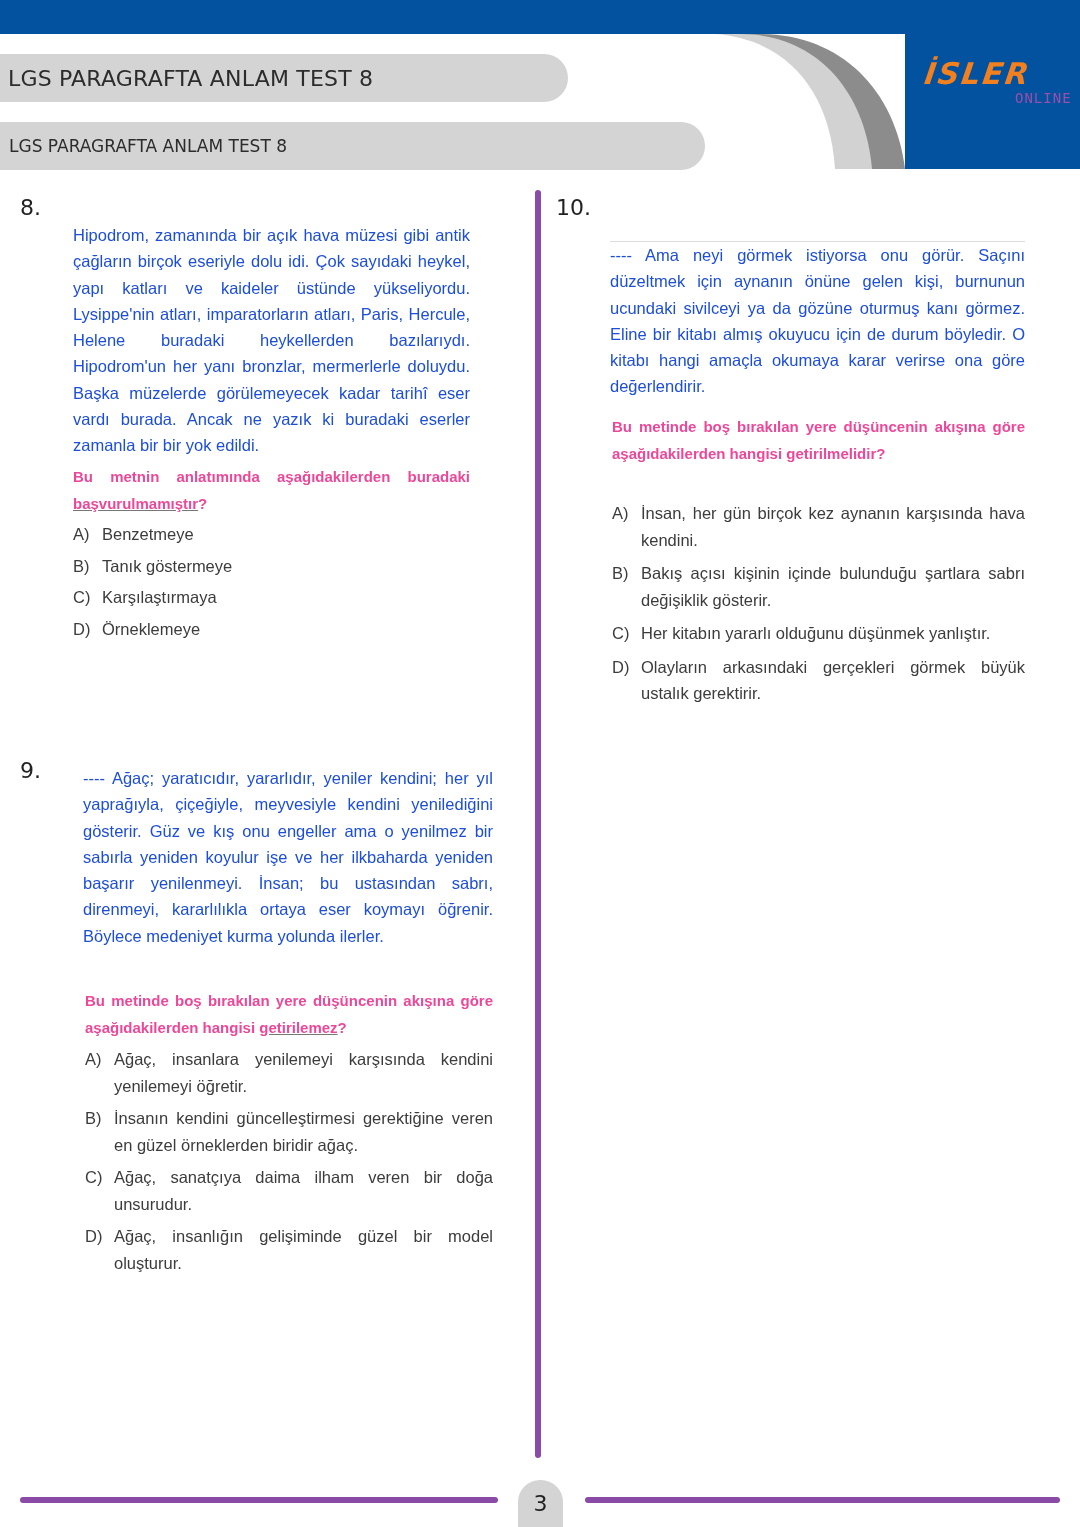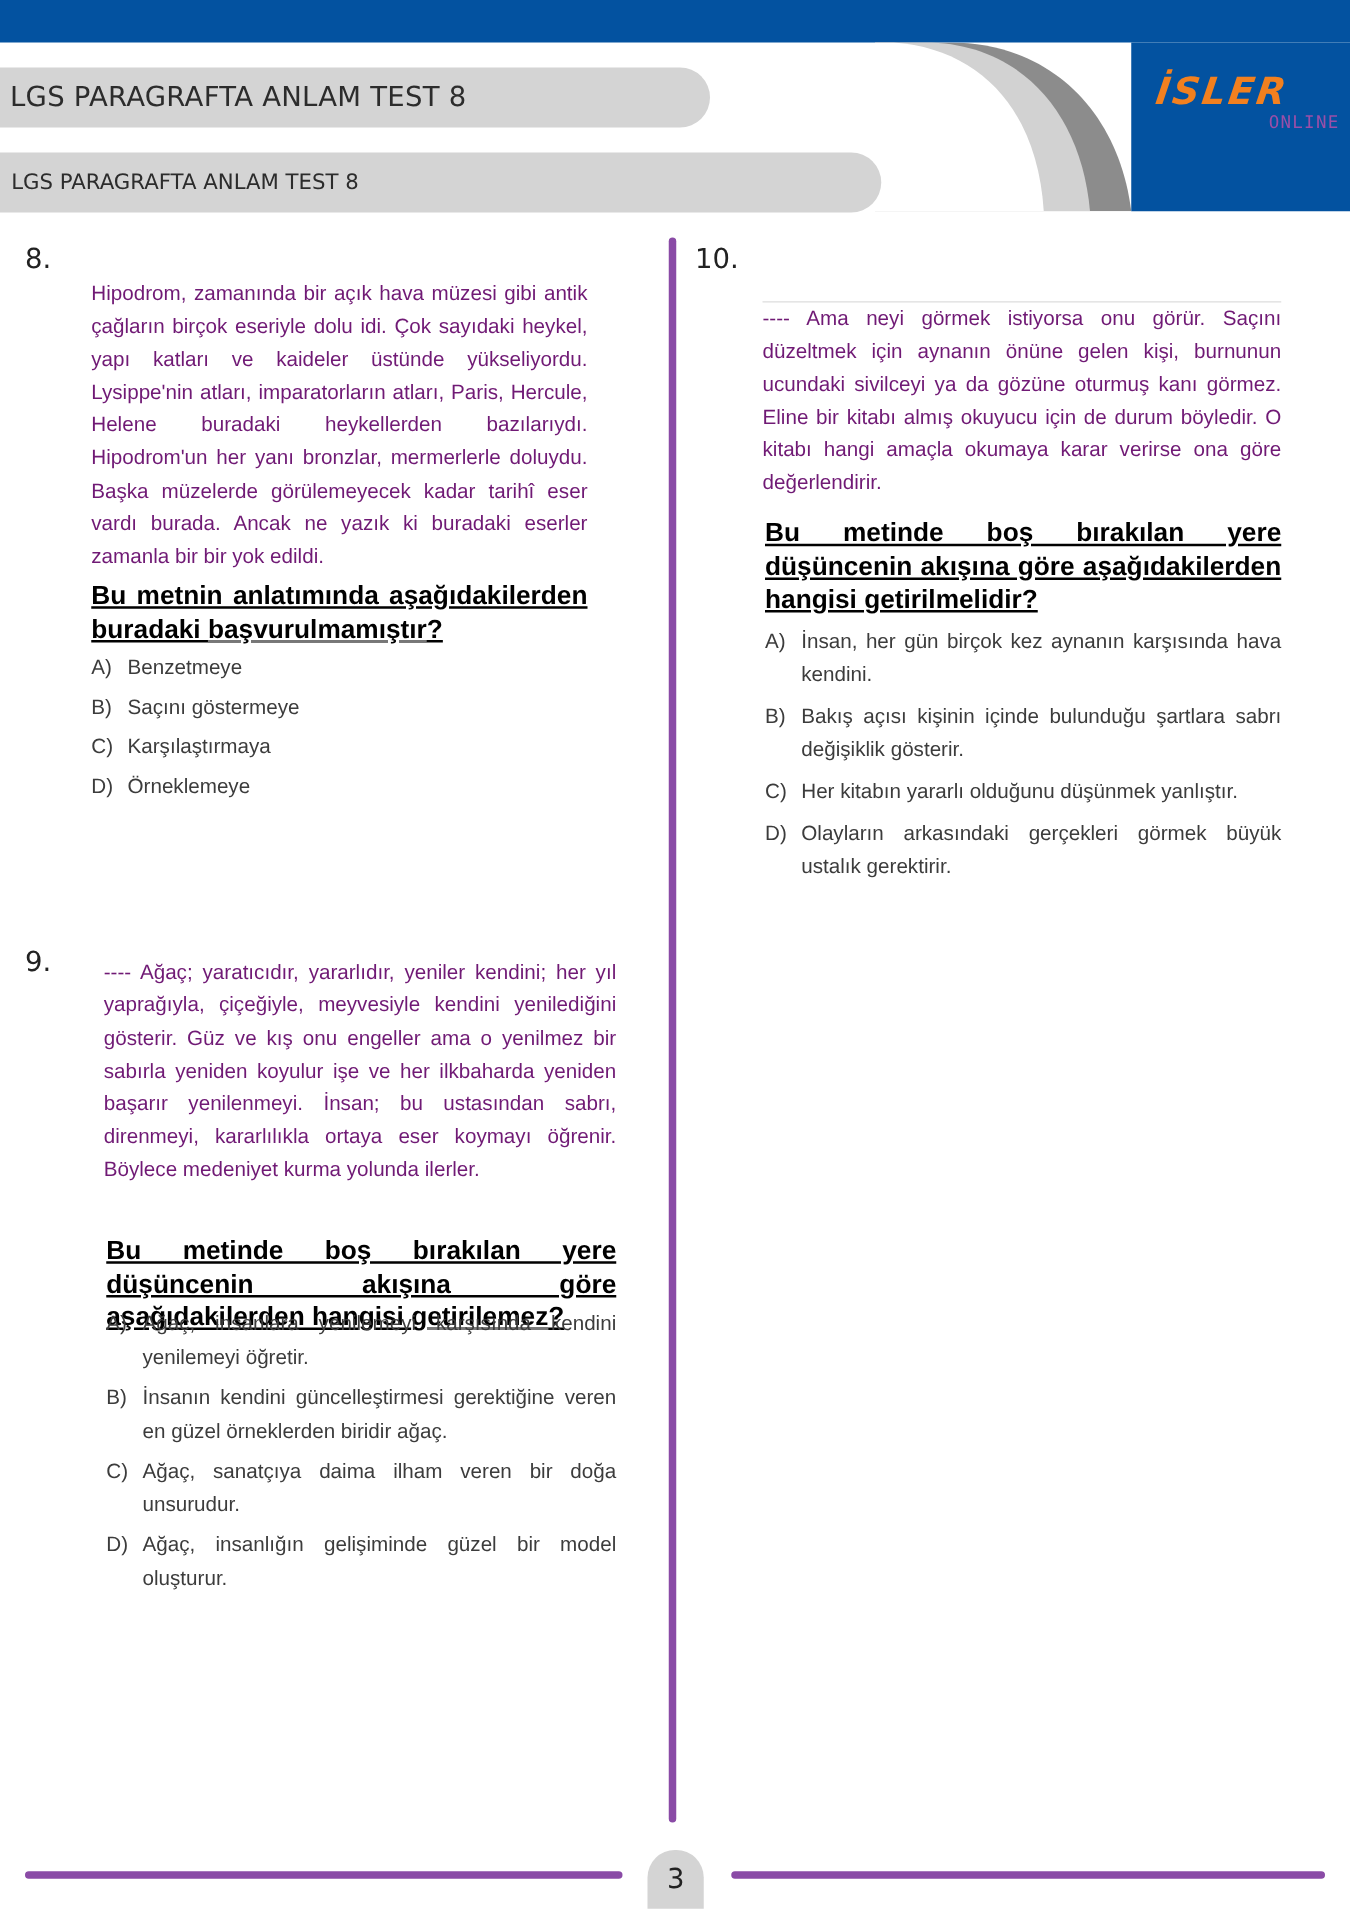--- a/index.html
+++ b/index.html
@@ -35,24 +35,24 @@
     .logo-sub {
       position: absolute; left: 58px; top: 34px;
       font-family: "DejaVu Sans Mono", monospace; font-size: 14px; color: #9a4fa8; letter-spacing: 1px; margin-left: 32px;
     }
     
     .vdivider { left: 535px; top: 190px; width: 6px; height: 1268px; background: #8a4ba6; border-radius: 3px; }
     
     .qnum { font-family: "DejaVu Sans", sans-serif; font-size: 22px; color: #222; }
     
     .para {
-      font-size: 16.5px; line-height: 26.3px; text-align: justify; color: #701a75;
+      font-size: 16.5px; line-height: 26.3px; text-align: justify; color: #1d4ed8;
     }
     .para-last { text-align-last: left; }
-    .stem { font-weight: bold; font-size: 21px; line-height: 26.5px; color: #000000; text-align: justify; text-decoration: underline; }
+    .stem { font-weight: bold; font-size: 15px; line-height: 26.5px; color: #ec4899; text-align: justify; }
     .u { text-decoration: underline; text-decoration-color: #777; }
     .opt { display: flex; font-size: 16.5px; line-height: 26.5px; color: #3c3c3c; }
     .opt .lbl { width: 29px; flex: none; }
     .opt .txt { flex: 1; text-align: justify; text-align-last: left; }
     
     .foot-line { top: 1497px; height: 6px; background: #8a4ba6; border-radius: 3px; }
     .page-badge {
       left: 518px; top: 1480px; width: 45px; height: 47px;
       background: #d4d4d4; border-radius: 22px 22px 0 0;
       display: flex; align-items: center; justify-content: center;
@@ -85,21 +85,21 @@
 <div class="abs stem" style="left:73px; top:464px; width:397px;">
   <span>Bu metnin anlatımında aşağıdakilerden buradaki </span><span class="u">başvurulmamıştır</span><span>?</span>
 </div>
 <div class="abs" style="left:73px; top:521px; width:397px;">
   <div class="opt" style="margin-bottom:5px;">
       <span class="lbl">A)</span>
       <span class="txt">Benzetmeye</span>
     </div>
   <div class="opt" style="margin-bottom:5px;">
       <span class="lbl">B)</span>
-      <span class="txt">Saçını göstermeye</span>
+      <span class="txt">Tanık göstermeye</span>
     </div>
   <div class="opt" style="margin-bottom:5px;">
       <span class="lbl">C)</span>
       <span class="txt">Karşılaştırmaya</span>
     </div>
   <div class="opt">
       <span class="lbl">D)</span>
       <span class="txt">Örneklemeye</span>
     </div>
 </div>

